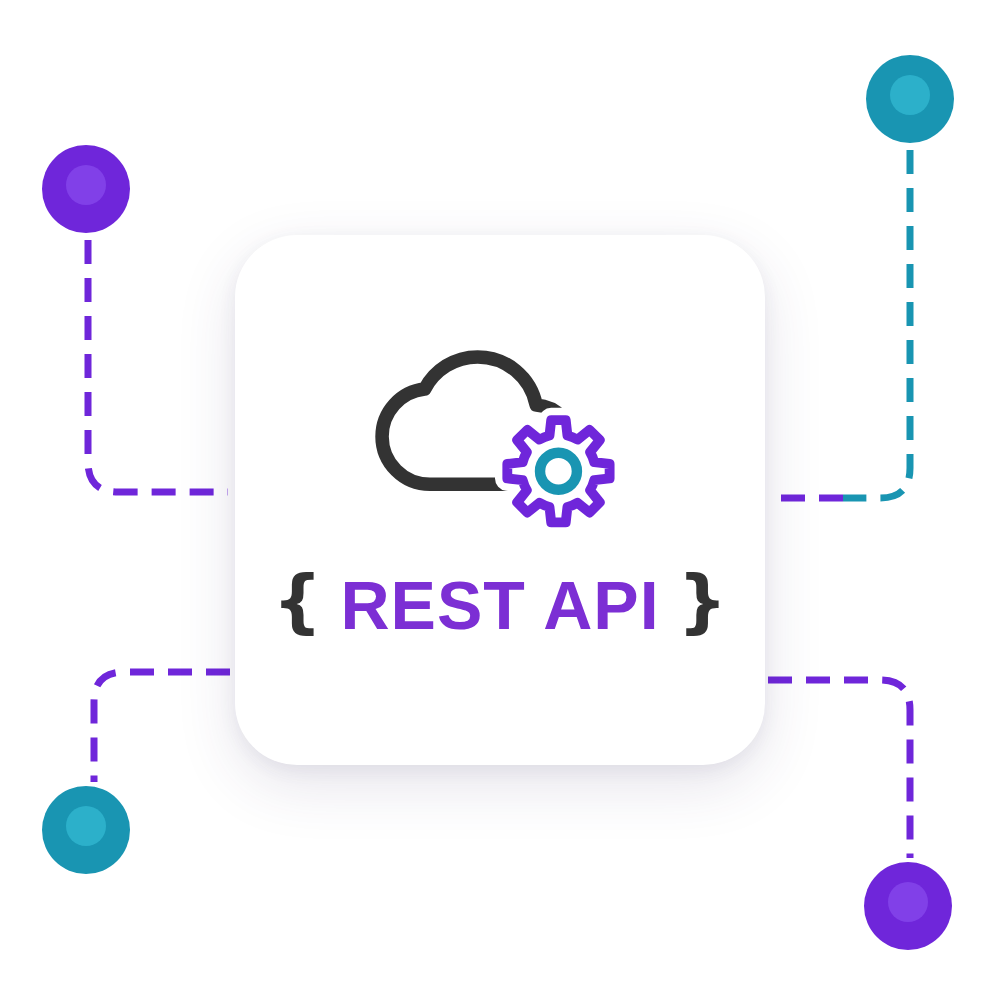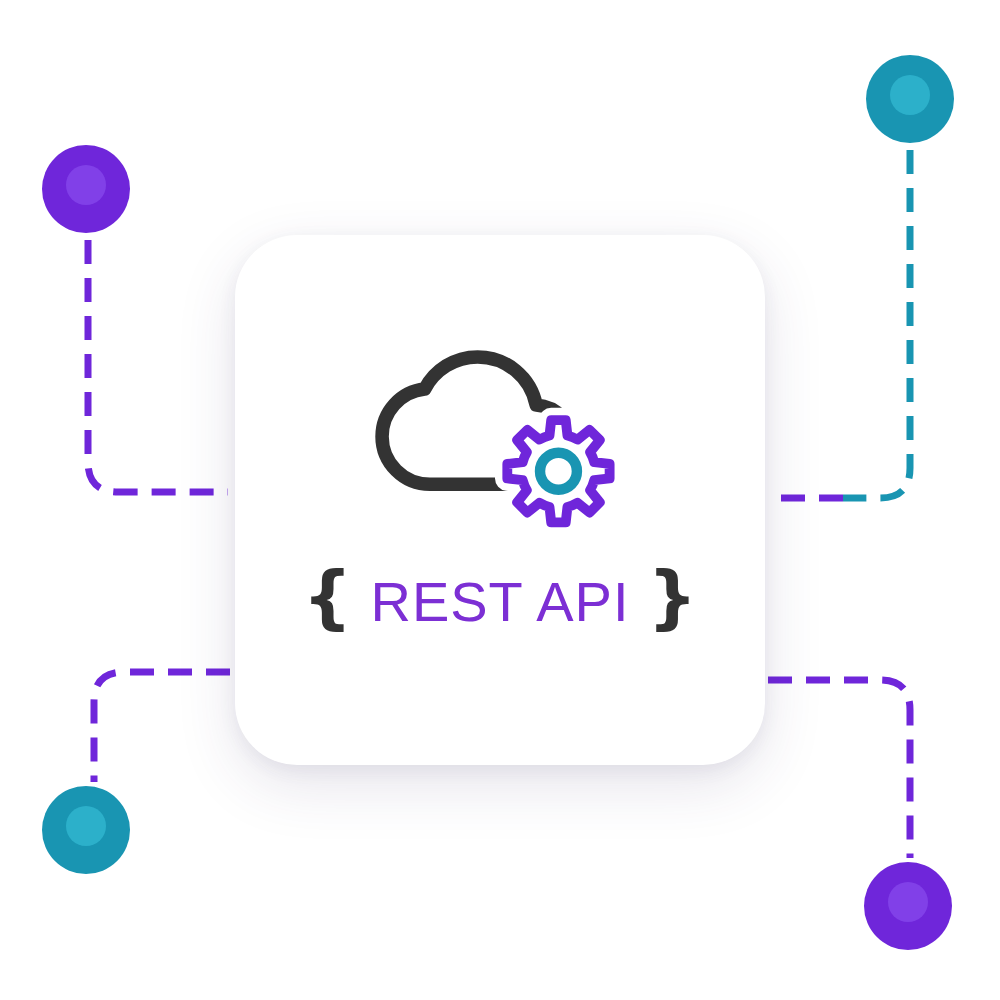--- a/index.html
+++ b/index.html
@@ -63,22 +63,22 @@
   .brace {
     font-family: "DejaVu Sans", sans-serif;
     font-size: 70px;
     font-weight: 600;
     line-height: 1;
     color: var(--color-dark, #333333);
     transform: translateY(-4px);
   }
   .label-text {
     font-family: "Liberation Sans", sans-serif;
-    font-size: 56px;
-    font-weight: 400;
+    font-size: 68px;
+    font-weight: 700;
     letter-spacing: 1px;
     color: var(--color-text_purple, #7c2fd4);
   }
 </style>
 </head>
 <body>
 
 <div class="stage">
 
   <svg class="wires" viewBox="0 0 1000 1000" aria-hidden="true">

